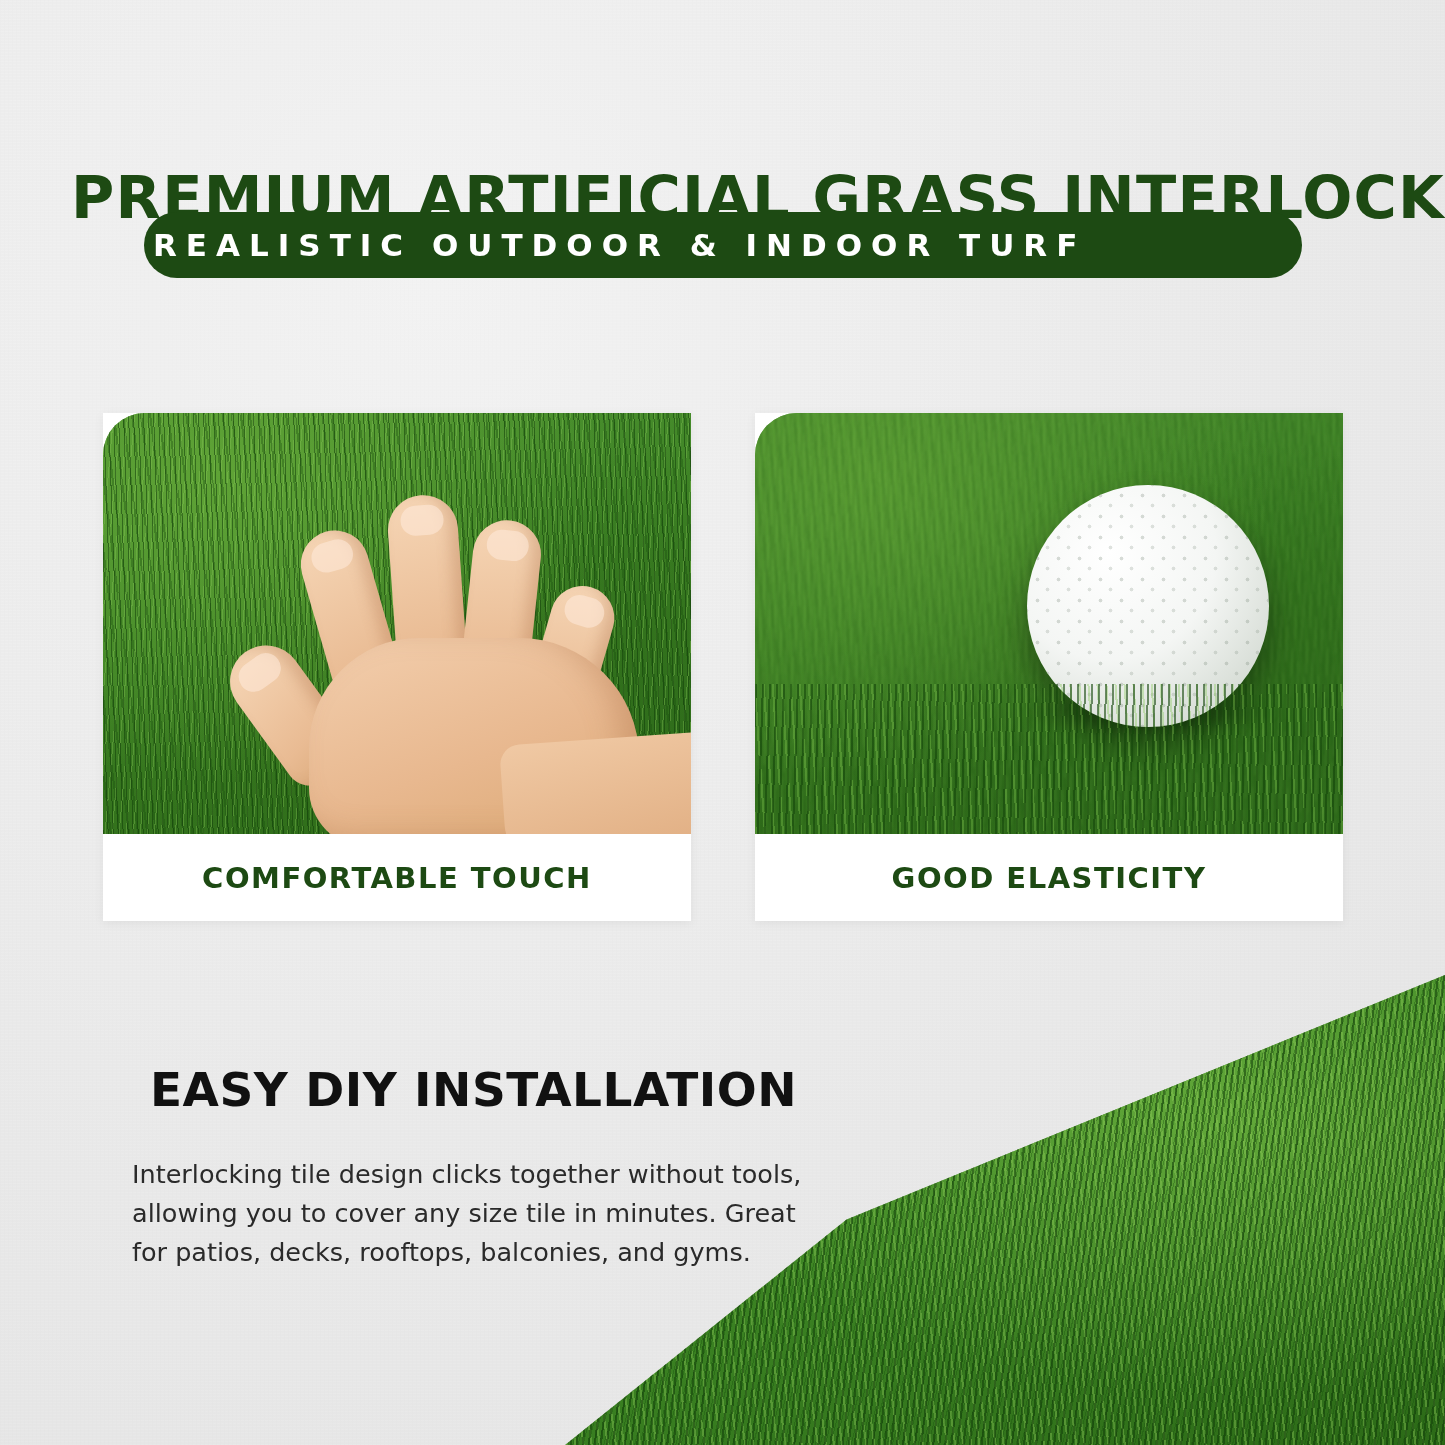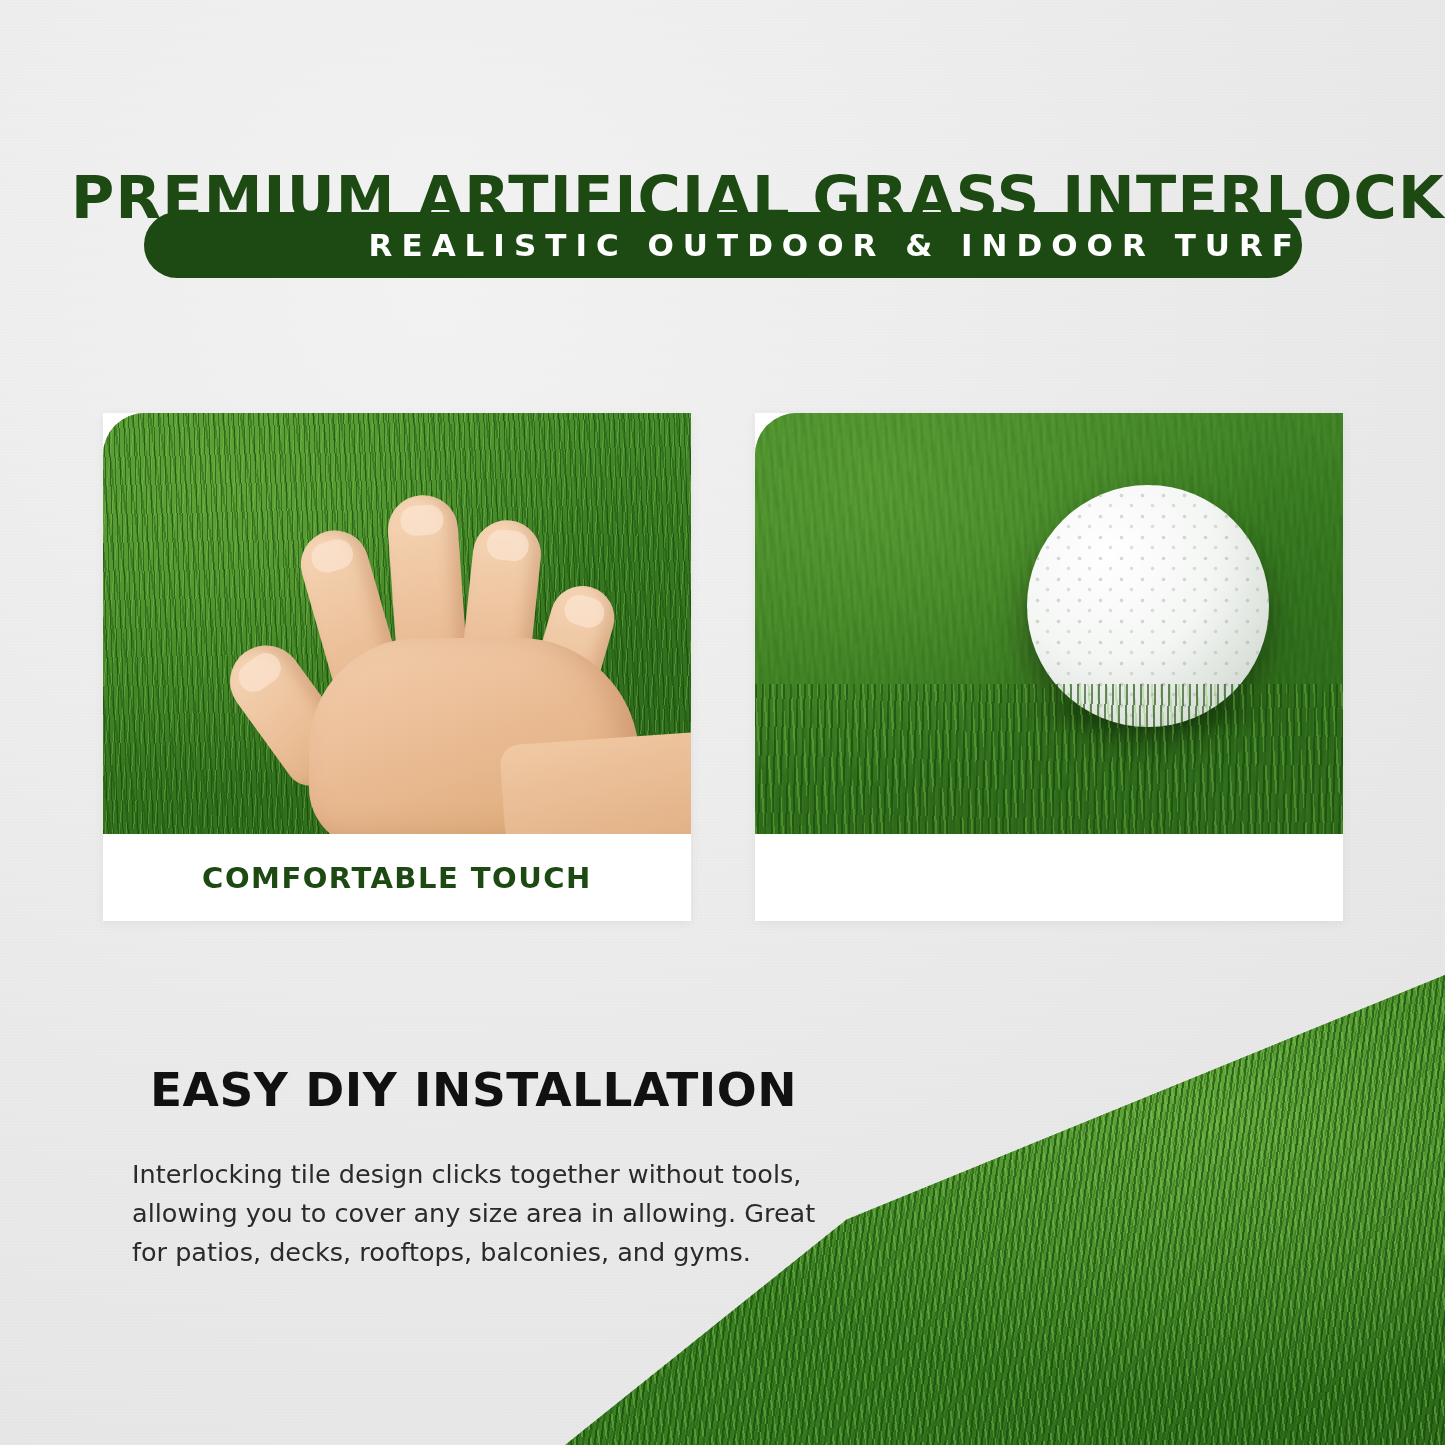--- a/index.html
+++ b/index.html
@@ -55,21 +55,21 @@
   .subbar {
     position: absolute;
     top: 212px;
     left: 144px;
     width: 1158px;
     height: 66px;
     background: #1d4a13;
     border-radius: 33px;
     display: flex;
     align-items: center;
-    justify-content: flex-end;
+    justify-content: flex-start;
   }
 
   .subbar-text {
     color: #ffffff;
     font-size: 31px;
     font-weight: 700;
     letter-spacing: 9px;
     text-transform: uppercase;
     font-family: "DejaVu Sans", sans-serif;
     padding-left: 9px;
@@ -323,26 +323,27 @@
     <div class="card">
       <div class="card-photo">
         <div class="grass-bg"></div>
         <div class="blades soft"></div>
         <div class="ball-shadow"></div>
         <div class="ball">
           <div class="dimples"></div>
         </div>
         <div class="fg-blades"></div>
       </div>
+      <div class="card-caption">GOOD ELASTICITY</div>
     </div>
 
   </div>
 
   <div class="section-title">EASY DIY INSTALLATION</div>
 
-  <div class="body-text">Interlocking tile design clicks together without tools, allowing you to cover any size area in allowing. Great for patios, decks, rooftops, balconies, and gyms.</div>
+  <div class="body-text">Interlocking tile design clicks together without tools, allowing you to cover any size tile in minutes. Great for patios, decks, rooftops, balconies, and gyms.</div>
 
   <div class="grass-corner">
     <div class="tufts"></div>
     <div class="edge"></div>
   </div>
 
 </div>
 
 </body></html>

